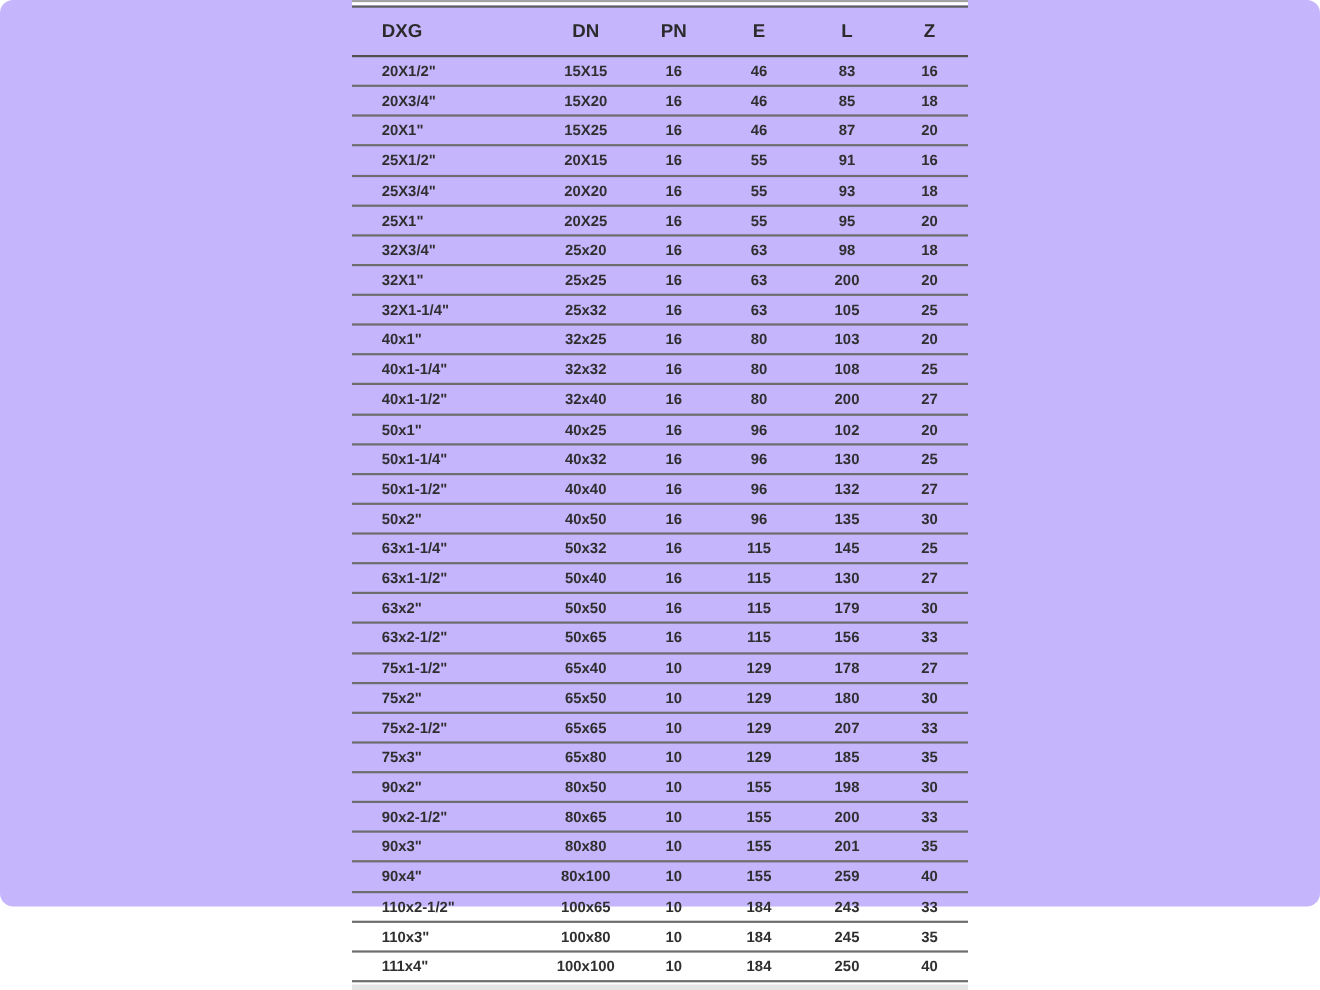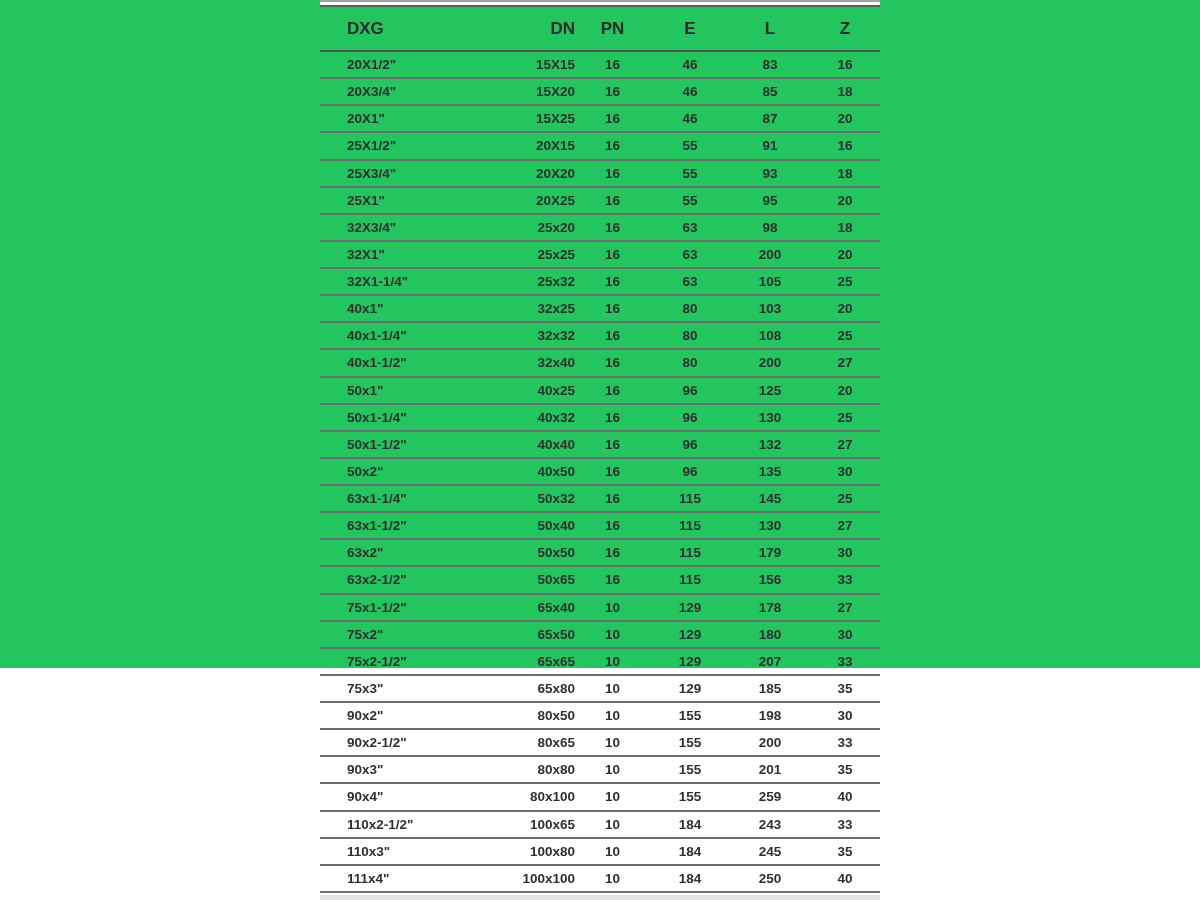--- a/index.html
+++ b/index.html
@@ -2,22 +2,23 @@
 <html><head>
 <meta charset="utf-8">
 <style>
   * { margin: 0; padding: 0; box-sizing: border-box; }
   html, body { width: 1200px; height: 900px; background: #ffffff; overflow: hidden; }
   body { font-family: "Liberation Sans", sans-serif; color: #2e2e2e; }
 
   .page {
     position: relative;
     width: 1200px;
-    height: 668px;
-    background: #22c55e;
+    height: 824px;
+    background: #c4b5fd;
+    border-radius: 12px;
   }
 
   .sheet {
     position: absolute;
     left: 320px;
     top: 0;
     width: 560px;
     height: 900px;
   }
 
@@ -47,21 +48,21 @@
     grid-template-columns: 140px 115px 75px 80px 80px 70px;
     align-items: center;
     height: 27.13px;
     border-bottom: 2px solid #6d6d6d;
     font-size: 13.5px;
     font-weight: 700;
     color: #2f2f2f;
   }
 
   .c0 { text-align: left; padding-left: 27px; }
-  .c1 { text-align: right; padding-left: 30px; }
+  .c1 { text-align: center; padding-left: 30px; }
   .c2, .c3, .c4, .c5 { text-align: center; }
 
   .bottom-strip {
     margin-top: 2px;
     height: 5px;
     background: #e4e4e4;
   }
 </style>
 </head>
 <body>
@@ -177,21 +178,21 @@
           <div class="c2">16</div>
           <div class="c3">80</div>
           <div class="c4">200</div>
           <div class="c5">27</div>
         </div>
         <div class="row">
           <div class="c0">50x1"</div>
           <div class="c1">40x25</div>
           <div class="c2">16</div>
           <div class="c3">96</div>
-          <div class="c4">125</div>
+          <div class="c4">102</div>
           <div class="c5">20</div>
         </div>
         <div class="row">
           <div class="c0">50x1-1/4"</div>
           <div class="c1">40x32</div>
           <div class="c2">16</div>
           <div class="c3">96</div>
           <div class="c4">130</div>
           <div class="c5">25</div>
         </div>

